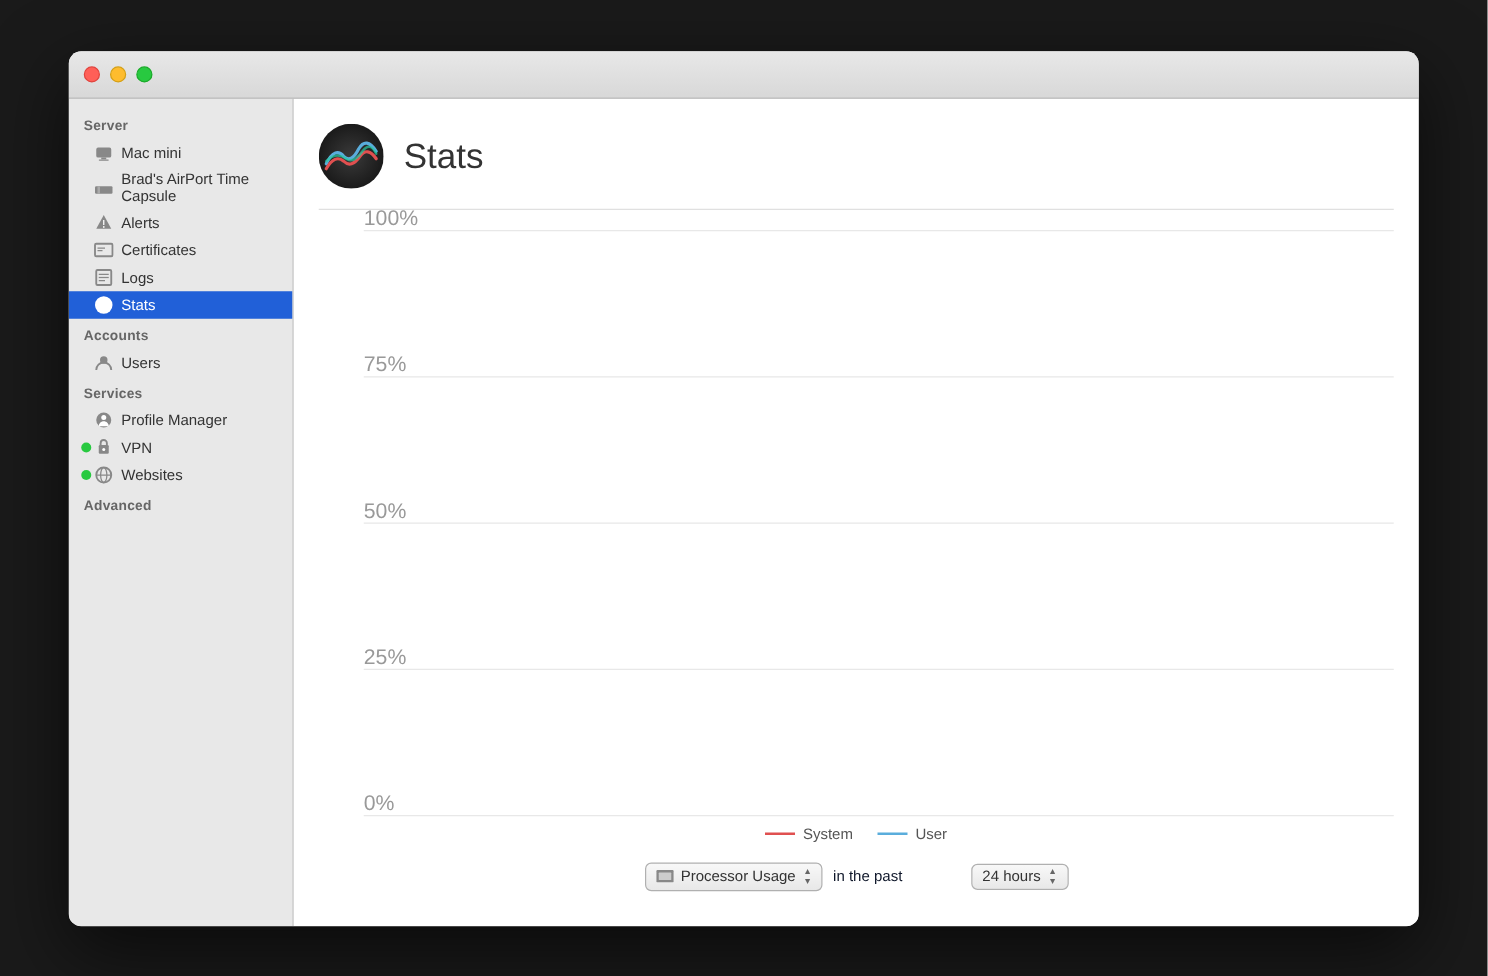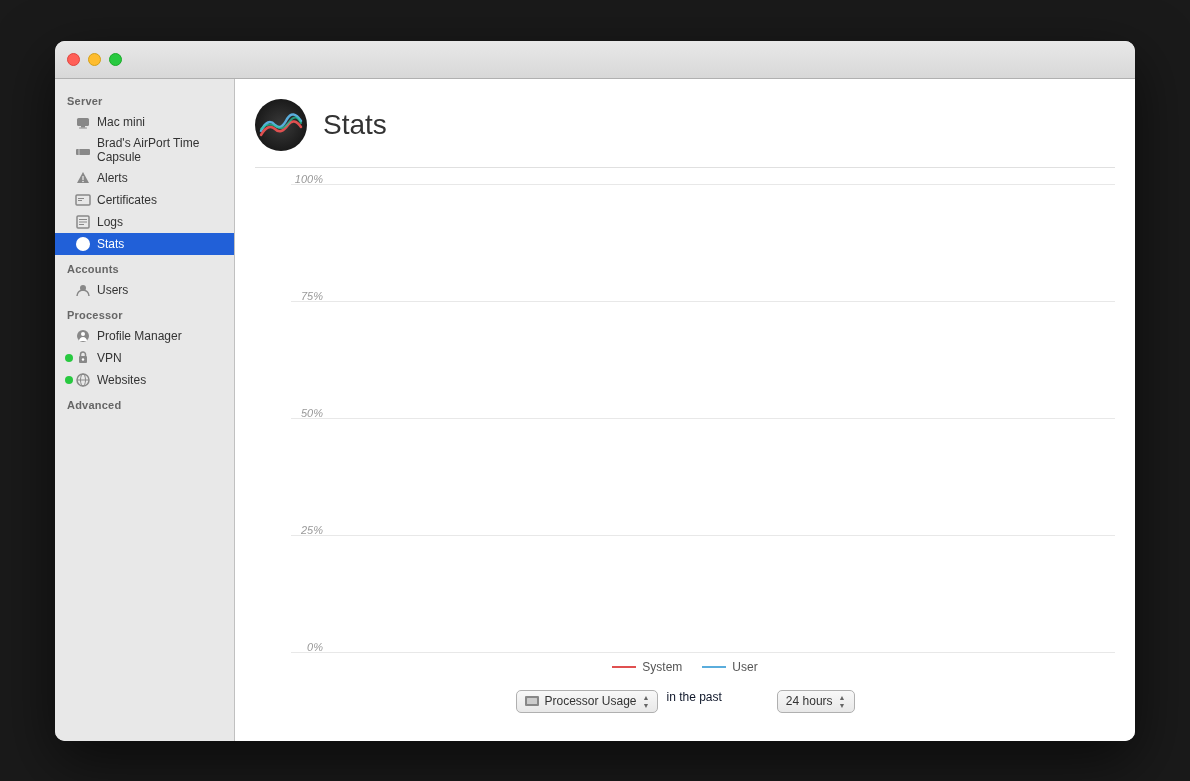--- a/index.html
+++ b/index.html
@@ -138,26 +138,25 @@
       position: absolute;
       left: 36px;
       right: 0;
       border-top: 1px solid #e8e8e8;
       display: flex;
       align-items: center;
     }
     .grid-label {
       position: absolute;
       left: 0;
-      font-size: 11px;
+      font-size: 17px;
       color: #999;
       transform: translateY(-50%);
       width: 32px;
-      text-align: right;
-      font-style: italic;
+      text-align: left;
     }
     .chart-svg {
       position: absolute;
       left: 36px;
       top: 0;
       right: 0;
       bottom: 0;
       width: calc(100% - 36px);
       height: 100%;
     }
@@ -174,20 +173,21 @@
       align-items: center;
       gap: 6px;
     }
     .legend-line {
       width: 24px;
       height: 2px;
     }
     .chart-controls {
       display: flex;
       justify-content: center;
+      align-items: center;
       gap: 8px;
       padding: 8px 0;
     }
     .control-select {
       display: flex;
       align-items: center;
       background: linear-gradient(to bottom, #f8f8f8, #e8e8e8);
       border: 1px solid #b0b0b0;
       border-radius: 5px;
       padding: 3px 8px;
@@ -303,21 +303,21 @@
       <div class="sidebar-item">
         <span class="item-icon">
           <svg width="16" height="16" viewBox="0 0 16 16" fill="none">
             <circle cx="8" cy="6" r="3" fill="#888"></circle>
             <path d="M2 14c0-3.3 2.7-6 6-6s6 2.7 6 6" stroke="#888" stroke-width="1.5" fill="none"></path>
           </svg>
         </span>
         <span>Users</span>
       </div>
 
-      <div class="sidebar-section-label">Processor</div>
+      <div class="sidebar-section-label">Services</div>
       <div class="sidebar-item">
         <span class="item-icon">
           <svg width="16" height="16" viewBox="0 0 16 16" fill="none">
             <circle cx="8" cy="8" r="6" fill="#888"></circle>
             <circle cx="8" cy="6" r="2" fill="white"></circle>
             <path d="M4 13c0-2.2 1.8-4 4-4s4 1.8 4 4" fill="white"></path>
           </svg>
         </span>
         <span>Profile Manager</span>
       </div>

